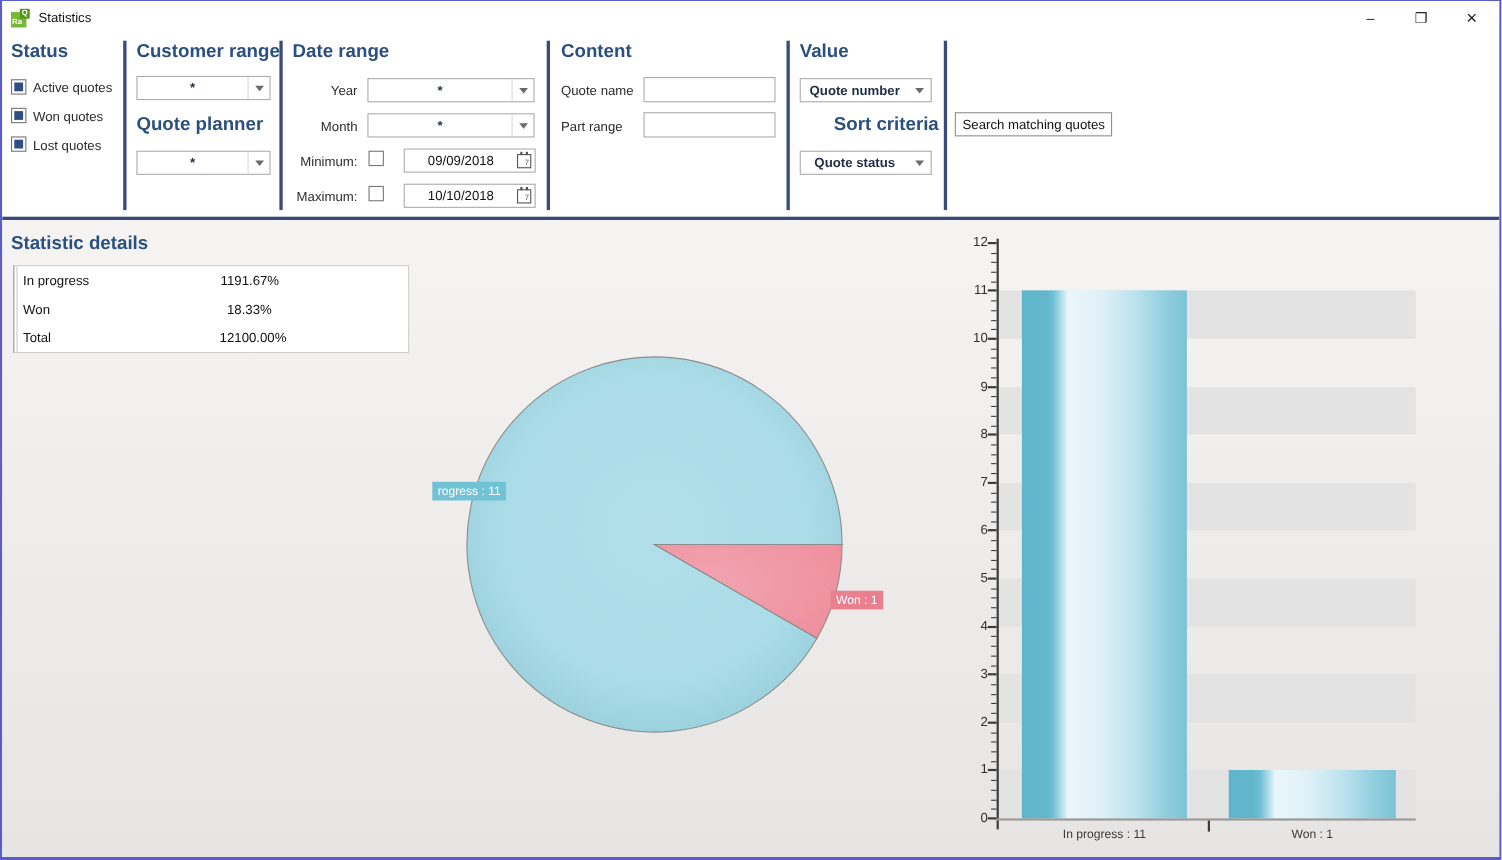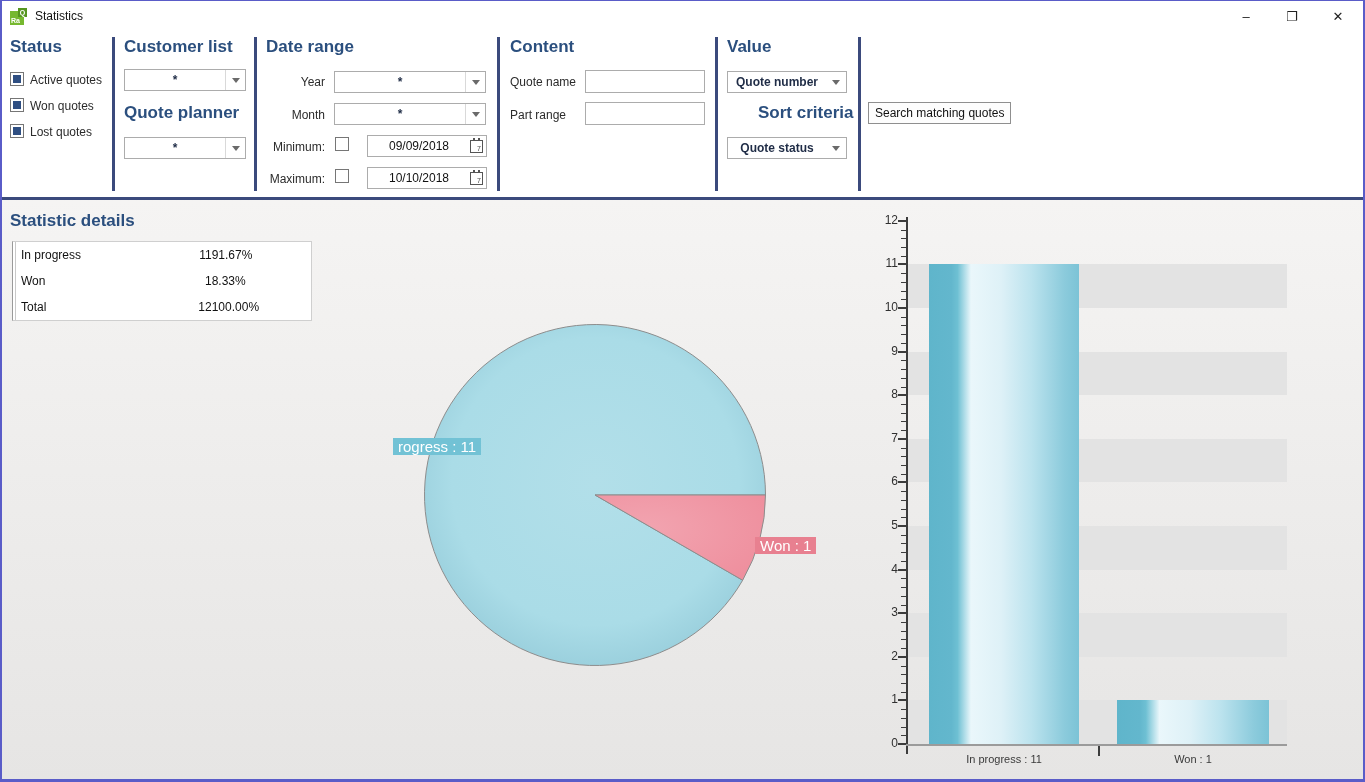--- a/index.html
+++ b/index.html
@@ -33,28 +33,28 @@
   .datefield{ position:absolute; height:22px; width:120px; background:#fff; border:1px solid #acacac; display:flex; align-items:center; }
   .datefield .dval{ flex:1; text-align:center; font-size:12px; color:#111; }
   .calicon{ width:13px; height:13px; margin-right:3px; border:1px solid #555; position:relative; font-size:7px; color:#444; display:flex; align-items:flex-end; justify-content:flex-end; padding:0 1px; }
   .calicon:before{ content:""; position:absolute; left:2px; top:-3px; width:2px; height:3px; background:#555; }
   .calicon:after{ content:""; position:absolute; right:2px; top:-3px; width:2px; height:3px; background:#555; }
   .btn{ position:absolute; height:22px; background:#fdfdfd; border:1px solid #8f8f8f; font-size:12px; color:#111; padding:0 6px; font-family:"Liberation Sans",sans-serif; }
   
   .main{ position:absolute; left:0; top:199px; width:1361px; height:580px;
          background:linear-gradient(#f5f4f3, #e6e5e4); }
   .main-h{ position:absolute; left:8px; top:11px; font-size:17px; font-weight:bold; color:#2b4f7e; }
-  .details-table{ position:absolute; left:10px; top:41px; width:300px; background:#fff;
+  .details-table{ position:absolute; left:10px; top:41px; width:360px; background:#fff;
       border:1px solid #cfcfcf; border-left:1px solid #9a9a9a; box-shadow:inset 2px 0 0 #fff, inset 3px 0 0 #c9c9c9; }
   .trow{ display:flex; height:26px; align-items:center; font-size:12px; color:#111; }
   .trow .c0{ width:140px; padding-left:8px; }
   .trow .c1{ width:60px; text-align:right; }
   .trow .c2{ width:100px; }
   
-  .pie-badge{ position:absolute; height:17px; font-size:15px; color:#fff; display:flex; align-items:center; padding:0 5px; }
+  .pie-badge{ position:absolute; height:17px; font-size:11px; color:#fff; display:flex; align-items:center; padding:0 5px; }
   .badge-blue{ background:#72c2d5; }
   .badge-pink{ background:#e88090; }
   
   .band{ position:absolute; background:#e3e3e3; }
   .ytick-major{ position:absolute; height:2px; width:8px; background:#3c3c3c; }
   .ytick-minor{ position:absolute; height:1px; width:5px; background:#3c3c3c; }
   .ylabel{ position:absolute; width:34px; text-align:right; font-size:12px; color:#303030; }
   .yaxis{ position:absolute; width:2px; background:#3c3c3c; }
   .xaxis{ position:absolute; height:2px; background:#9b9b9b; }
   .xsep{ position:absolute; width:2px; background:#3c3c3c; }
@@ -94,21 +94,21 @@
     <div class="lbl" style="left:28px; top:42px;">Active quotes</div>
     <div class="chk" style="left:8px; top:67px;">
         <div class="inner"></div>
       </div>
     <div class="lbl" style="left:28px; top:68px;">Won quotes</div>
     <div class="chk" style="left:8px; top:93px;">
         <div class="inner"></div>
       </div>
     <div class="lbl" style="left:28px; top:94px;">Lost quotes</div>
 
-    <div class="sec-h" style="left:122px; top:6px;">Customer list</div>
+    <div class="sec-h" style="left:122px; top:6px;">Customer range</div>
     <div class="combo" style="left:122px; top:38px; width:122px;">
       <span class="val">*</span>
       <span class="arrowbox">
           <span class="arrow"></span>
         </span>
     </div>
     <div class="sec-h" style="left:122px; top:72px;">Quote planner</div>
     <div class="combo" style="left:122px; top:106px; width:122px;">
       <span class="val">*</span>
       <span class="arrowbox">

